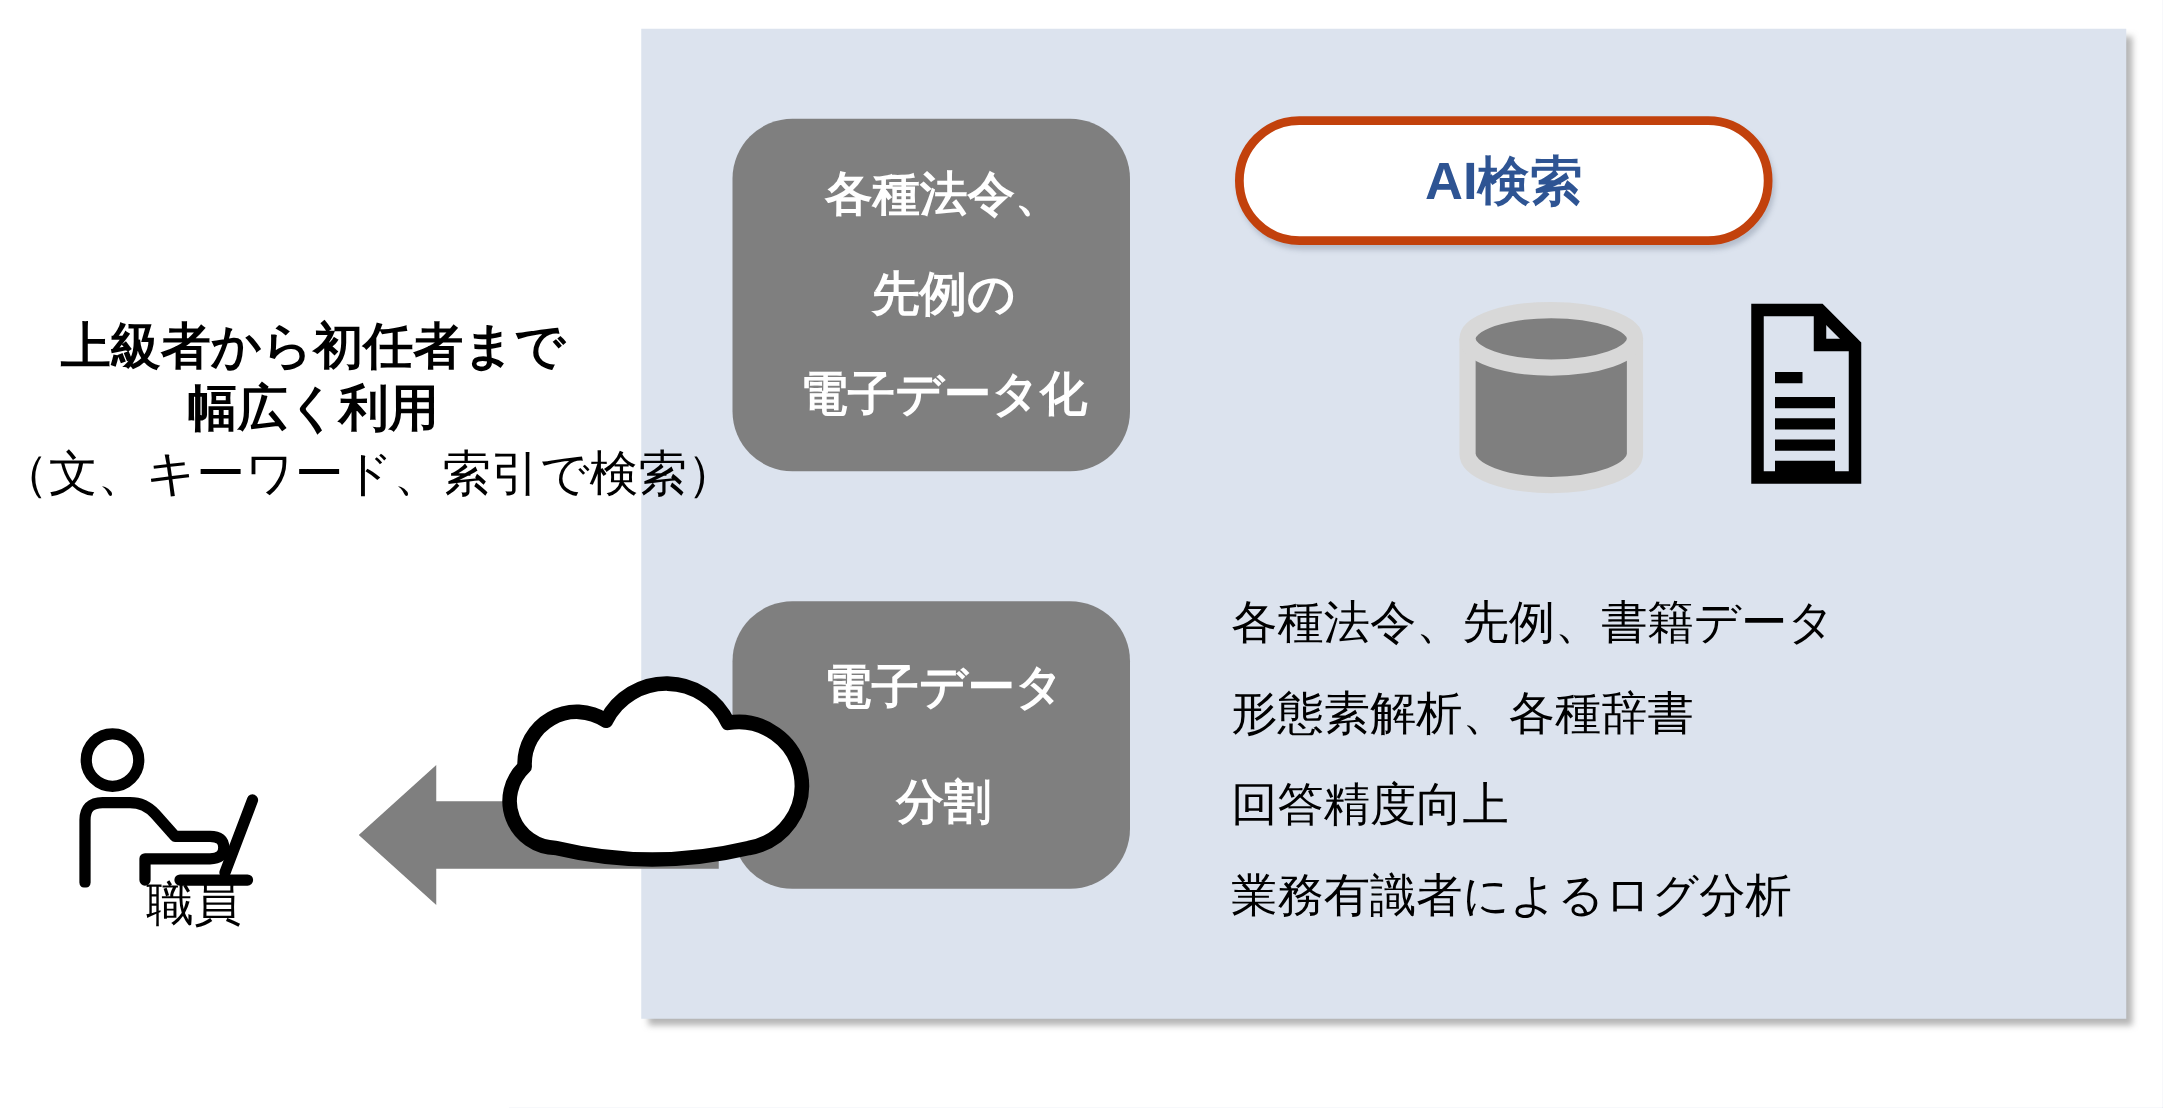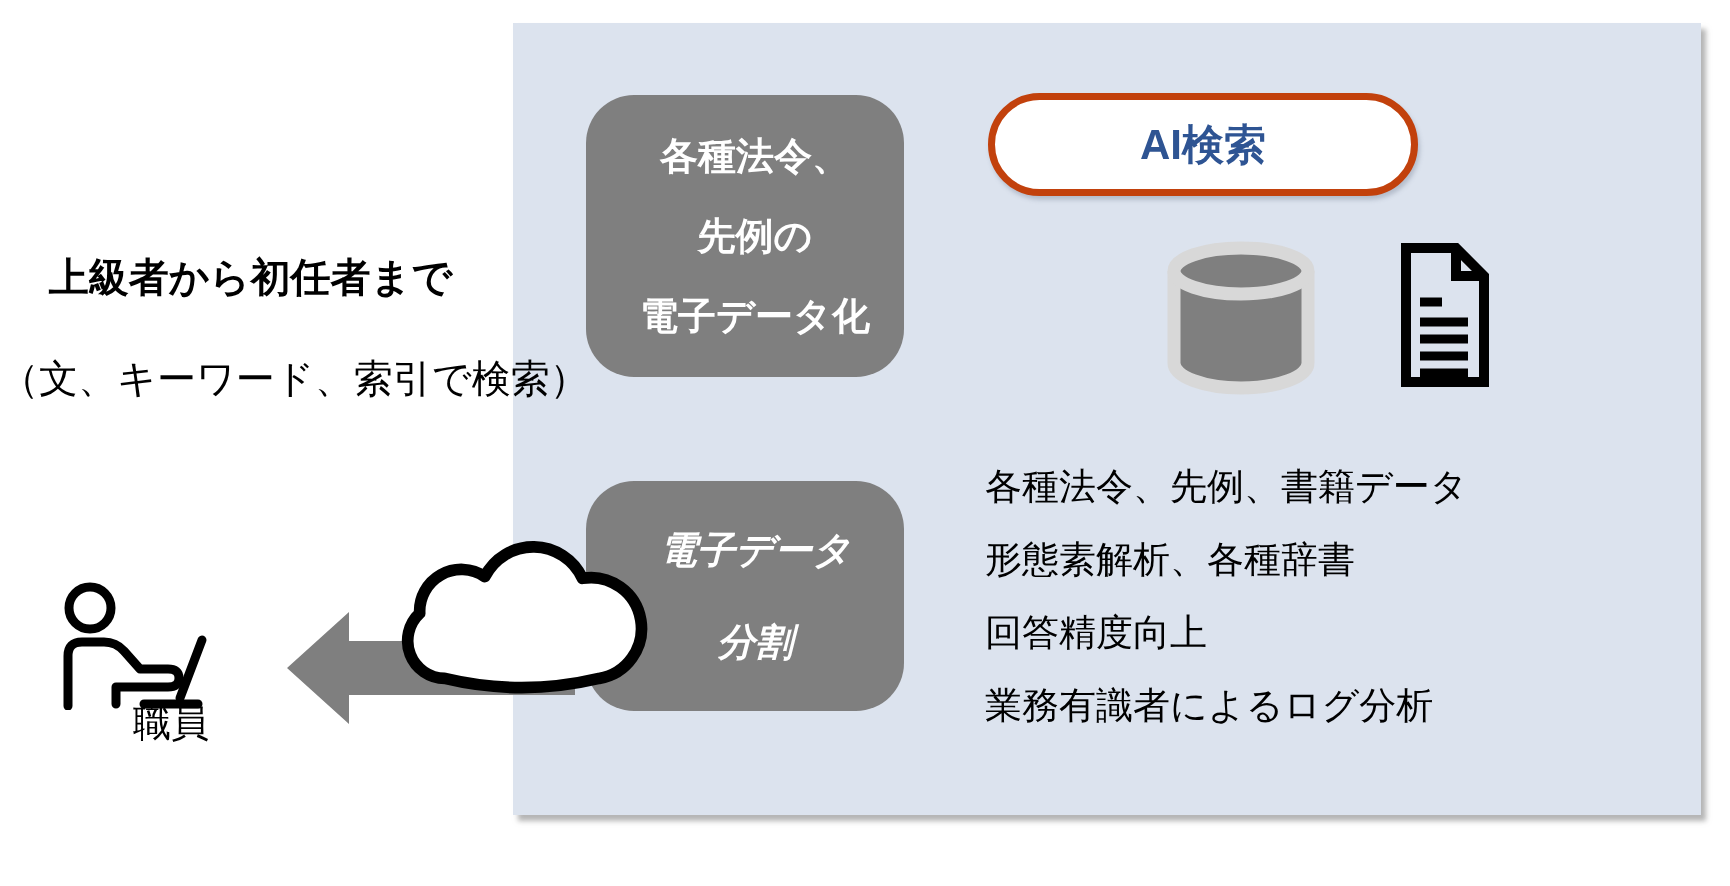--- a/index.html
+++ b/index.html
@@ -12,47 +12,47 @@
            background:#dce3ee; box-shadow:5px 6px 5px rgba(120,120,120,.55); }
 
   
   .graybox { position:absolute; background:#7f7f7f; border-radius:48px;
              color:#ffffff; font-weight:bold; text-align:center;
              display:flex; flex-direction:column; justify-content:center; }
   .graybox .ln { display:block;padding-left:20px; }
   .box1 { left:586px; top:95px; width:318px; height:282px; font-size:38px; }
   .box1 .ln { line-height:80px; }
   .box2 { left:586px; top:481px; width:318px; height:230px; font-size:38px; }
-  .box2 .ln { line-height:92px;font-style:italic; }
+  .box2 .ln { line-height:92px; }
 
   
   .pill { position:absolute; left:988px; top:93px; width:430px; height:103px;
           background:#ffffff; border:7px solid #c2410c; border-radius:52px;
           display:flex; align-items:center; justify-content:center;
           font-size:42px; font-weight:bold; color:#2e5493;
           box-shadow:2px 4px 4px rgba(110,120,140,.35); }
 
   
   .icon-db   { position:absolute; left:1160px; top:240px; width:162px; height:157px; }
   .icon-doc  { position:absolute; left:1396px; top:240px; width:96px;  height:150px; }
   .icon-person { position:absolute; left:52px; top:578px; width:165px; height:132px; }
   .icon-arrow  { position:absolute; left:280px; top:600px; width:300px; height:130px; }
   .icon-cloud  { position:absolute; left:378px; top:505px; width:292px; height:205px; }
 
   
-  .notes { position:absolute; left:985px; top:450px; width:700px;
+  .notes { position:absolute; left:985px; top:461px; width:700px;
            font-size:37px; color:#000; }
   .notes .note { line-height:73px; white-space:nowrap; }
 
   
   .heading { position:absolute; left:0; top:252px; width:455px; text-align:center;
              font-weight:bold; font-size:40px; line-height:50px; color:#000;padding-left:46px; }
   .subheading { position:absolute; left:0; top:352px; width:455px; text-align:center;
                 font-size:39px; color:#000; white-space:nowrap; }
-  .staff-label { position:absolute; left:81px; top:698px; width:180px;
+  .staff-label { position:absolute; left:65px; top:698px; width:180px;
                  text-align:center; font-size:38px; color:#000; }
 </style>
 </head>
 <body>
 
 <div class="stage">
 
   <div class="panel"></div>
 
   <div class="graybox box1">
@@ -93,20 +93,21 @@
 
   <div class="notes">
     <div class="note">各種法令、先例、書籍データ</div>
     <div class="note">形態素解析、各種辞書</div>
     <div class="note">回答精度向上</div>
     <div class="note">業務有識者によるログ分析</div>
   </div>
 
   <div class="heading">
     <div>上級者から初任者まで</div>
+    <div>幅広く利用</div>
   </div>
   <div class="subheading">（文、キーワード、索引で検索）</div>
 
   <svg class="icon-person" viewBox="0 0 165 132">
     <g fill="none" stroke="#000000" stroke-width="9" stroke-linecap="round" stroke-linejoin="round">
       <circle cx="38" cy="30" r="21"></circle>
       <path d="M16,128 V78 Q16,64 30,64 H52 Q64,64 72,73 L88,91 H116 Q127,91 127,100 Q127,109 116,109 H64 V126"></path>
       <path d="M150,62 L128,120"></path>
       <path d="M92,126 H146"></path>
     </g>

